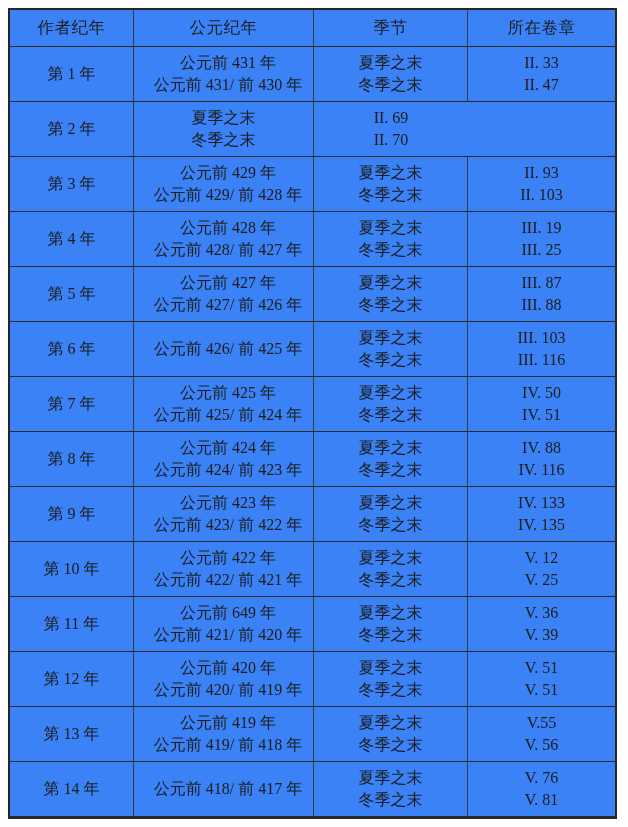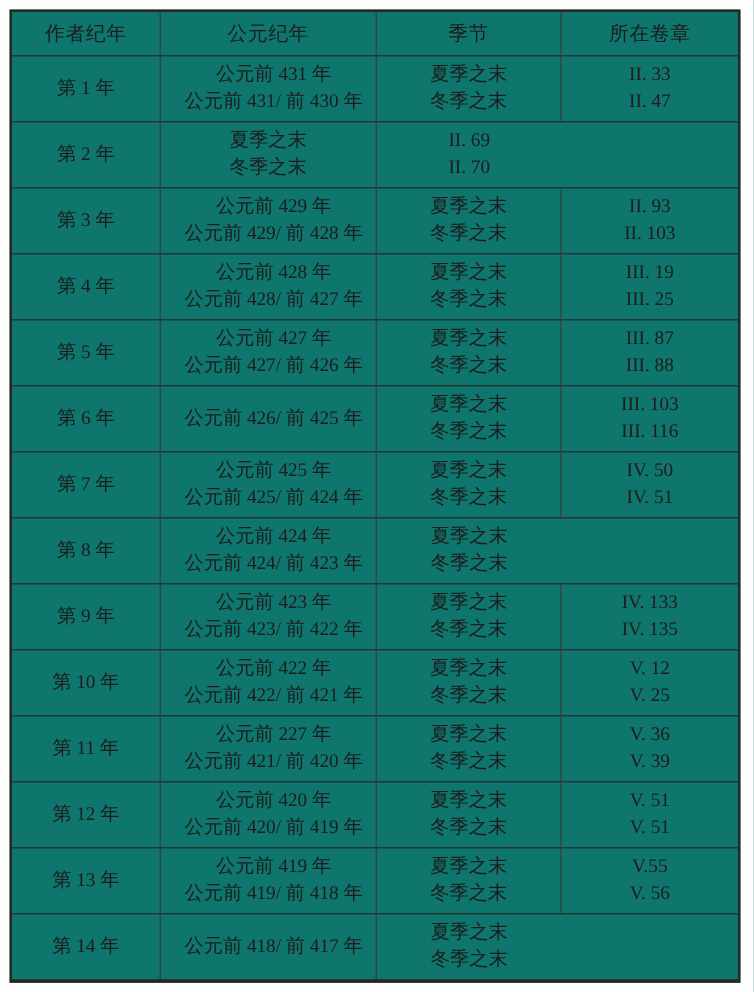--- a/index.html
+++ b/index.html
@@ -14,21 +14,21 @@
     height: 827px;
     background: #fefefe;
     box-sizing: border-box;
     padding: 8px 0 0 8px;
   }
   .table {
     width: 609px;
     box-sizing: border-box;
     border: 2px solid #262626;
     border-bottom-width: 3px;
-    background: #0f766e;
+    background: #3b82f6;
   }
   .thead, .trow {
     display: grid;
     grid-template-columns: 124px 180px 154px 1fr;
     box-sizing: border-box;
   }
   .thead {
     height: 36px;
   }
   .trow {
@@ -214,20 +214,24 @@
       <span class="line">第 8 年</span>
     </div>
     <div class="cell c-ad">
       <span class="line">公元前 424 年</span>
       <span class="line">公元前 424/ 前 423 年</span>
     </div>
     <div class="cell c-season">
       <span class="line">夏季之末</span>
       <span class="line">冬季之末</span>
     </div>
+    <div class="cell c-ref">
+      <span class="line">IV. 88</span>
+      <span class="line">IV. 116</span>
+    </div>
   </div>
 
   <div class="trow">
     <div class="cell c-author">
       <span class="line">第 9 年</span>
     </div>
     <div class="cell c-ad">
       <span class="line">公元前 423 年</span>
       <span class="line">公元前 423/ 前 422 年</span>
     </div>
@@ -257,21 +261,21 @@
       <span class="line">V. 12</span>
       <span class="line">V. 25</span>
     </div>
   </div>
 
   <div class="trow">
     <div class="cell c-author">
       <span class="line">第 11 年</span>
     </div>
     <div class="cell c-ad">
-      <span class="line">公元前 227 年</span>
+      <span class="line">公元前 649 年</span>
       <span class="line">公元前 421/ 前 420 年</span>
     </div>
     <div class="cell c-season">
       <span class="line">夏季之末</span>
       <span class="line">冬季之末</span>
     </div>
     <div class="cell c-ref">
       <span class="line">V. 36</span>
       <span class="line">V. 39</span>
     </div>
@@ -317,17 +321,21 @@
     <div class="cell c-author">
       <span class="line">第 14 年</span>
     </div>
     <div class="cell c-ad">
       <span class="line">公元前 418/ 前 417 年</span>
     </div>
     <div class="cell c-season">
       <span class="line">夏季之末</span>
       <span class="line">冬季之末</span>
     </div>
+    <div class="cell c-ref">
+      <span class="line">V. 76</span>
+      <span class="line">V. 81</span>
+    </div>
   </div>
 </div>
 
   </div>
 </div>
 
 </body></html>

